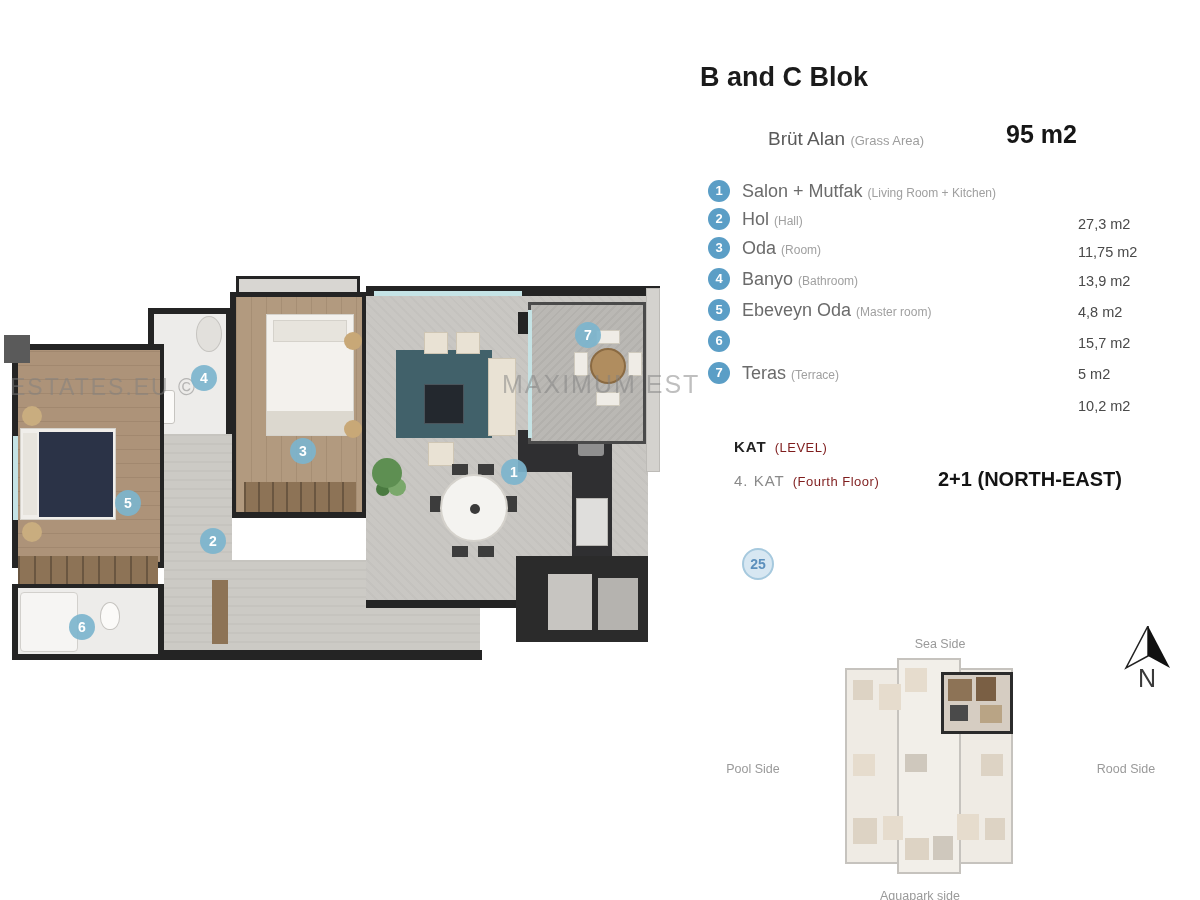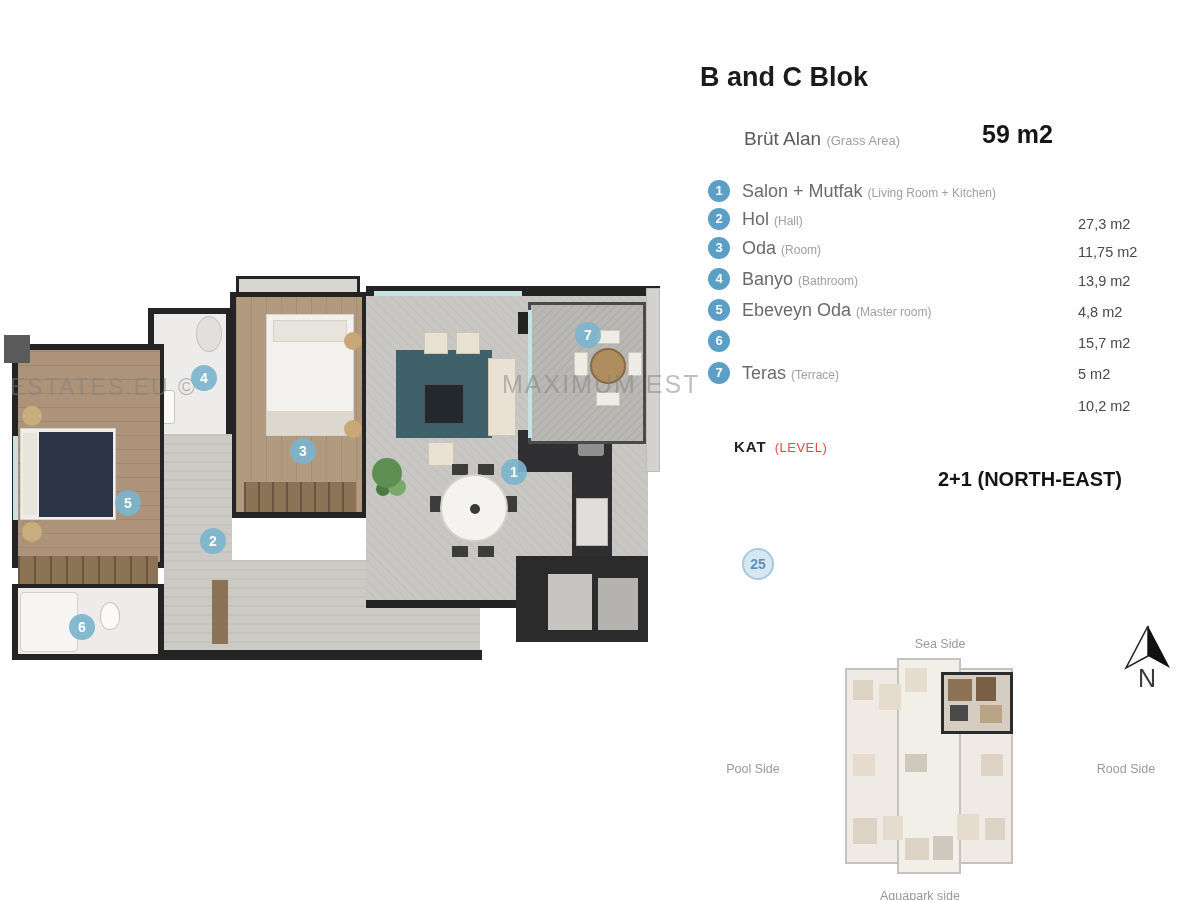--- a/index.html
+++ b/index.html
@@ -19,34 +19,34 @@
   .lwall{position:absolute;background:#d4d2ce;border:1px solid #bdbbb7;box-sizing:border-box;}
   .glass{position:absolute;background:#c5e3e5;}
   .badge{position:absolute;width:26px;height:26px;border-radius:50%;background:rgba(124,180,205,.92);
          color:#fff;font-weight:bold;font-size:14px;line-height:26px;text-align:center;z-index:30;}
   .wm{position:absolute;color:rgba(128,128,128,.5);font-size:23px;letter-spacing:2px;z-index:25;white-space:nowrap;}
   .furn{position:absolute;box-sizing:border-box;}
 
   
   .title{position:absolute;left:700px;top:62px;width:400px;text-align:left;
          font-size:27px;font-weight:bold;color:#1b1b1b;}
-  .gross{position:absolute;left:700px;top:118px;width:470px;height:40px;}
+  .gross{position:absolute;left:724px;top:118px;width:470px;height:40px;}
   .gross .lab{position:absolute;left:44px;top:10px;font-size:19px;color:#5a5a5a;}
   .gross .lab .en{font-size:13px;color:#9e9e9e;}
   .gross .val{position:absolute;left:282px;top:2px;font-size:25px;font-weight:bold;color:#161616;}
   .lrow{position:absolute;left:700px;width:470px;height:26px;}
   .lnum{position:absolute;left:8px;top:0;width:22px;height:22px;border-radius:50%;
         background:#5b9ec6;color:#fff;font-size:13px;font-weight:bold;line-height:22px;text-align:center;}
   .lname{position:absolute;left:42px;top:1px;font-size:18px;color:#6b6b6b;white-space:nowrap;}
   .lname .en{font-size:12px;color:#a0a0a0;}
   .lval{position:absolute;left:378px;top:4px;font-size:14.5px;color:#4a4a4a;margin-top:32px;}
   .sect{position:absolute;left:700px;height:26px;white-space:nowrap;}
   .sect .b{font-size:15px;font-weight:bold;color:#222;letter-spacing:1px;margin-left:34px;}
   .sect .g{font-size:15px;color:#8a8a8a;letter-spacing:1px;margin-left:34px;}
-  .sect .en{font-size:13px;color:#ef4444;margin-left:8px;letter-spacing:.5px;}
+  .sect .en{font-size:13px;color:#7f1d1d;margin-left:8px;letter-spacing:.5px;}
   .orient{position:absolute;left:938px;top:468px;font-size:20px;font-weight:bold;color:#141414;}
   .hnum{position:absolute;left:742px;top:548px;width:32px;height:32px;border-radius:50%;
         background:#d7e7f2;border:2px solid #a6c9de;box-sizing:border-box;color:#5b8fbc;
         font-size:14px;font-weight:bold;line-height:28px;text-align:center;}
 
   
   .slab{position:absolute;font-size:12.5px;color:#9a9a9a;text-align:center;width:90px;}
   .sp{position:absolute;box-sizing:border-box;border:2px solid #c6c3be;background:#efebe4;}
   .spr{position:absolute;box-sizing:border-box;}
 </style>
@@ -146,21 +146,21 @@
     <div class="badge" style="left:115px;top:490px;">5</div>
     <div class="badge" style="left:69px;top:614px;">6</div>
     <div class="badge" style="left:575px;top:322px;">7</div>
   </div>
 
   <div class="title">B and C Blok</div>
 
   <div class="gross">
     <div class="lab"><span>Brüt Alan</span>
       <span class="en">(Grass Area)</span></div>
-    <div class="val">59 m2</div>
+    <div class="val">95 m2</div>
   </div>
 
   <div class="lrow" style="top:180px;">
     <span class="lnum">1</span>
     <span class="lname"><span>Salon + Mutfak</span> <span class="en">(Living Room + Kitchen)</span></span>
     <span class="lval">27,3 m2</span>
   </div>
   <div class="lrow" style="top:208px;">
     <span class="lnum">2</span>
     <span class="lname"><span>Hol</span> <span class="en">(Hall)</span></span>
@@ -186,20 +186,23 @@
     <span class="lval">5 m2</span>
   </div>
   <div class="lrow" style="top:362px;">
     <span class="lnum">7</span>
     <span class="lname"><span>Teras</span> <span class="en">(Terrace)</span></span>
     <span class="lval">10,2 m2</span>
   </div>
 
   <div class="sect" style="top:438px;">
     <span class="b">KAT</span><span class="en">(LEVEL)</span>
+  </div>
+  <div class="sect" style="top:472px;">
+    <span class="g">4. KAT</span><span class="en">(Fourth Floor)</span>
   </div>
   <div class="orient">2+1 (NORTH-EAST)</div>
 
   <div class="hnum">25</div>
 
   <div class="slab" style="left:895px;top:637px;">Sea Side</div>
   <div class="slab" style="left:708px;top:762px;">Pool Side</div>
   <div class="slab" style="left:1081px;top:762px;">Rood Side</div>
   <div class="slab" style="left:875px;top:889px;">Aquapark side</div>
 

